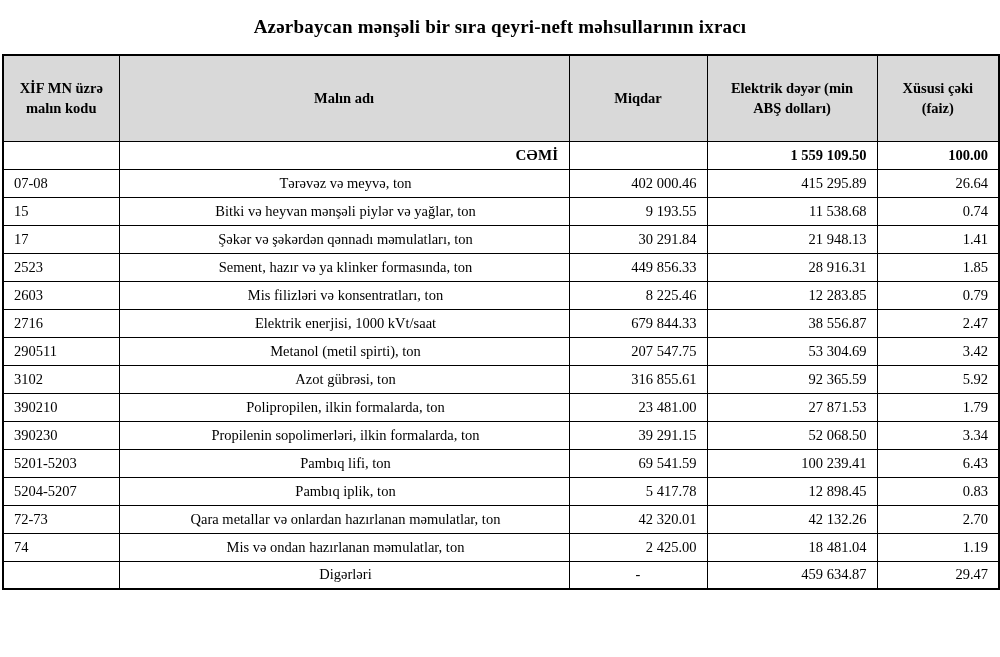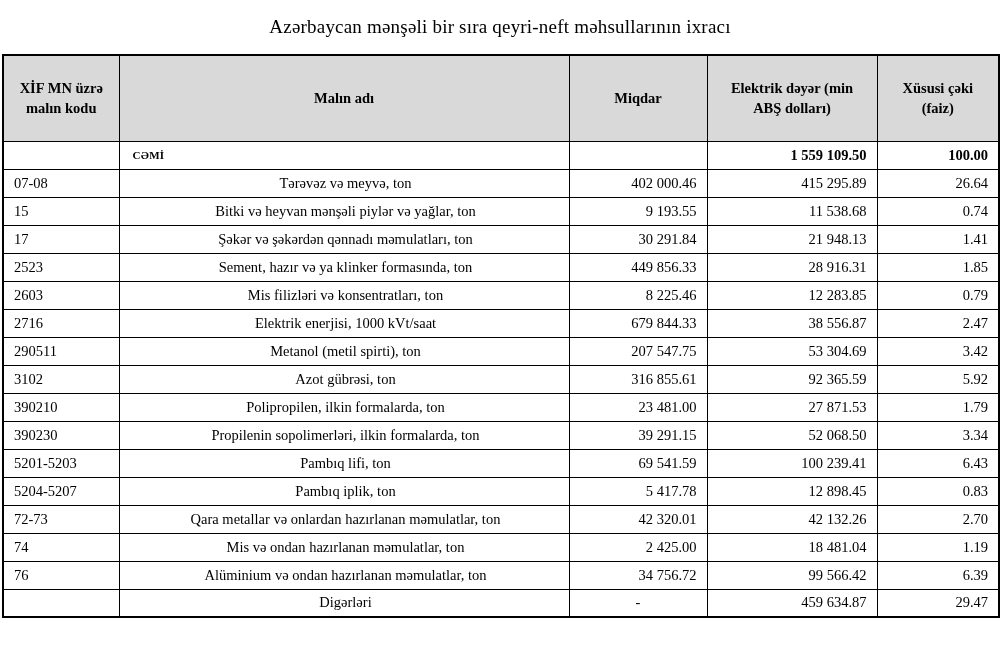--- a/index.html
+++ b/index.html
@@ -10,21 +10,21 @@
     width: 1000px;
     height: 657px;
     overflow: hidden;
     font-family: "Liberation Serif", serif;
     color: #000000;
   }
   .page { padding: 4px 2px 0 2px; }
   .title {
     text-align: center;
     font-size: 19px;
-    font-weight: 400;
+    font-weight: 700;
     margin: 12px 0 16px 0;
     letter-spacing: 0.2px;
   }
   .export-table {
     width: 996px;
     margin: 0 auto;
     border-collapse: collapse;
     table-layout: fixed;
     border: 2px solid #000;
     padding-left: 46px;
@@ -48,21 +48,21 @@
     font-size: 14.5px;
     height: 28px;
     padding: 3px 10px;
     vertical-align: middle;
     white-space: nowrap;
   }
   .cell-code { text-align: left; padding-left: 10px; margin-top: 8px; }
   .cell-name { text-align: center; padding-left: 13px; }
   .cell-quantity, .cell-value, .cell-share { text-align: right; margin-top: 21px; }
   .total-row td { font-weight: 700; }
-  .total-row .cell-name { text-align: left; font-size: 11px; letter-spacing: 0.3px; }
+  .total-row .cell-name { text-align: right; font-size: 15px; letter-spacing: 0.3px; }
   .others-row .cell-name { text-align: center; }
   .others-row .cell-quantity { text-align: center; }
 </style>
 </head>
 <body>
 
 <div class="page">
   <h1 class="title">Azərbaycan mənşəli bir sıra qeyri-neft məhsullarının ixracı</h1>
 
   <table class="export-table">
@@ -181,27 +181,20 @@
           <td class="cell-value">42 132.26</td>
           <td class="cell-share">2.70</td>
         </tr>
         <tr class="data-row">
           <td class="cell-code">74</td>
           <td class="cell-name">Mis və ondan hazırlanan məmulatlar, ton</td>
           <td class="cell-quantity">2 425.00</td>
           <td class="cell-value">18 481.04</td>
           <td class="cell-share">1.19</td>
         </tr>
-        <tr class="data-row">
-          <td class="cell-code">76</td>
-          <td class="cell-name">Alüminium və ondan hazırlanan məmulatlar, ton</td>
-          <td class="cell-quantity">34 756.72</td>
-          <td class="cell-value">99 566.42</td>
-          <td class="cell-share">6.39</td>
-        </tr>
         <tr class="others-row">
           <td class="cell-code"></td>
           <td class="cell-name">Digərləri</td>
           <td class="cell-quantity">-</td>
           <td class="cell-value">459 634.87</td>
           <td class="cell-share">29.47</td>
         </tr>
       </tbody>
   </table>
 </div>

